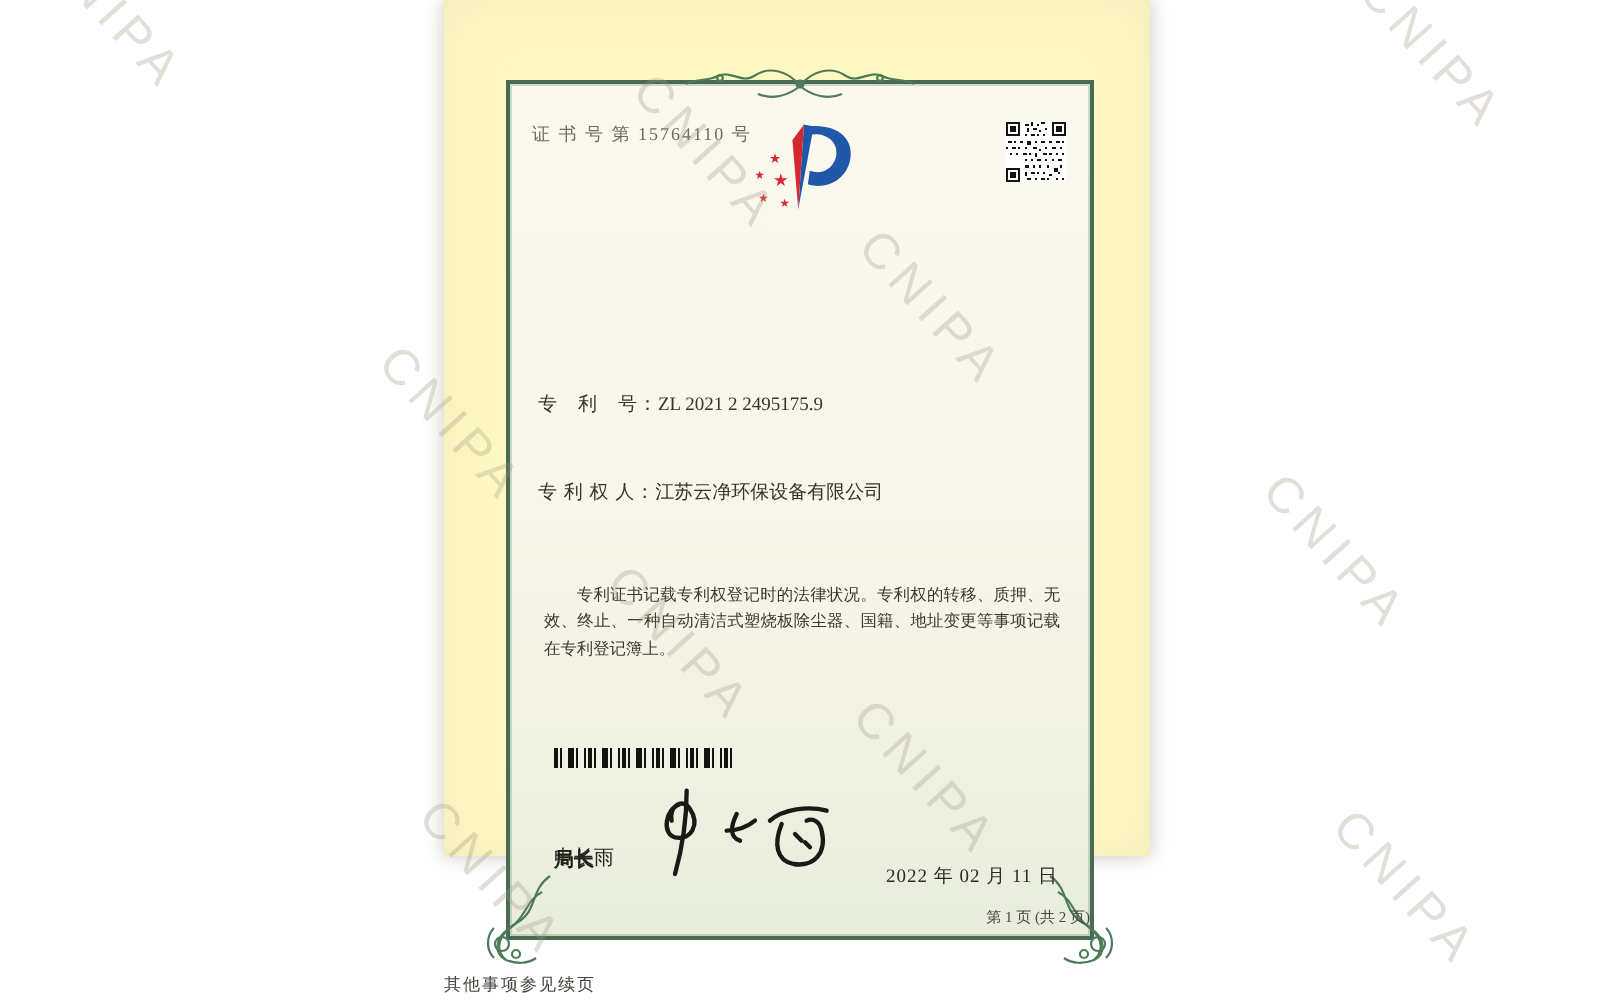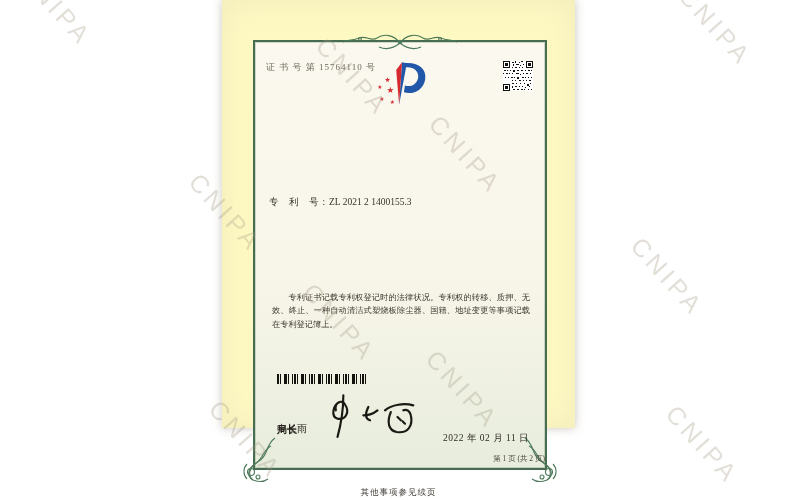--- a/index.html
+++ b/index.html
@@ -53,21 +53,21 @@
       #14120f 11px 12px,transparent 12px 15px,
       #14120f 15px 16px,transparent 16px 17px);
   }
   .chief-title{position:absolute;left:22px;top:361px;font-size:10px;font-weight:bold;
     font-family:"Liberation Sans","DejaVu Sans",sans-serif;color:#24211b;margin-top:20px;}
   .chief-name{position:absolute;left:22px;top:380px;font-size:10px;font-weight:normal;
     font-family:"Liberation Sans","DejaVu Sans",sans-serif;color:#24211b;}
   .signature{position:absolute;left:70px;top:346px;width:100px;height:58px;}
   .issue-date{position:absolute;left:188px;top:390px;font-size:9.5px;color:#2e2b24;letter-spacing:.5px;}
   .page-footer{position:absolute;left:0;top:412px;width:100%;text-align:right;font-size:7.5px;color:#4a463d;}
-  .cont-note{position:absolute;left:0;top:487px;width:100%;text-align:center;font-size:8.5px;color:#45413a;letter-spacing:1px;}
+  .cont-note{position:absolute;left:0;top:487px;width:100%;font-size:8.5px;color:#45413a;letter-spacing:1px;}
   
   .wm{
     position:absolute;z-index:10;pointer-events:none;
     font-family:"Liberation Sans","DejaVu Sans",sans-serif;
     font-size:25px;letter-spacing:4px;color:rgba(158,148,126,.30);
     transform:rotate(48deg);white-space:nowrap;
   }
 </style>
 </head>
 <body>
@@ -200,21 +200,24 @@
         <text x="13" y="22" font-size="7">★</text>
         <text x="5" y="30" font-size="6">★</text>
         <text x="16" y="34" font-size="9">★</text>
         <text x="7" y="42" font-size="6">★</text>
         <text x="18" y="45" font-size="6">★</text>
       </g>
     </svg>
 
 
     <div class="frow" style="top:154px">
-      <span class="lbl">专　利　号：</span><span class="val">ZL 2021 2 1400155.3</span>
+      <span class="lbl">专　利　号：</span><span class="val">ZL 2021 2 2495175.9</span>
+    </div>
+    <div class="frow" style="top:198px">
+      <span class="lbl">专 利 权 人：</span><span class="val">江苏云净环保设备有限公司</span>
     </div>
 
     <div class="notice">
       <p>专利证书记载专利权登记时的法律状况。专利权的转移、质押、无效、终止、一种自动清洁式塑烧板除尘器、国籍、地址变更等事项记载在专利登记簿上。</p>
     </div>
 
     <div class="barcode"></div>
     <div class="chief-title">局长</div>
     <div class="chief-name">申长雨</div>
 

